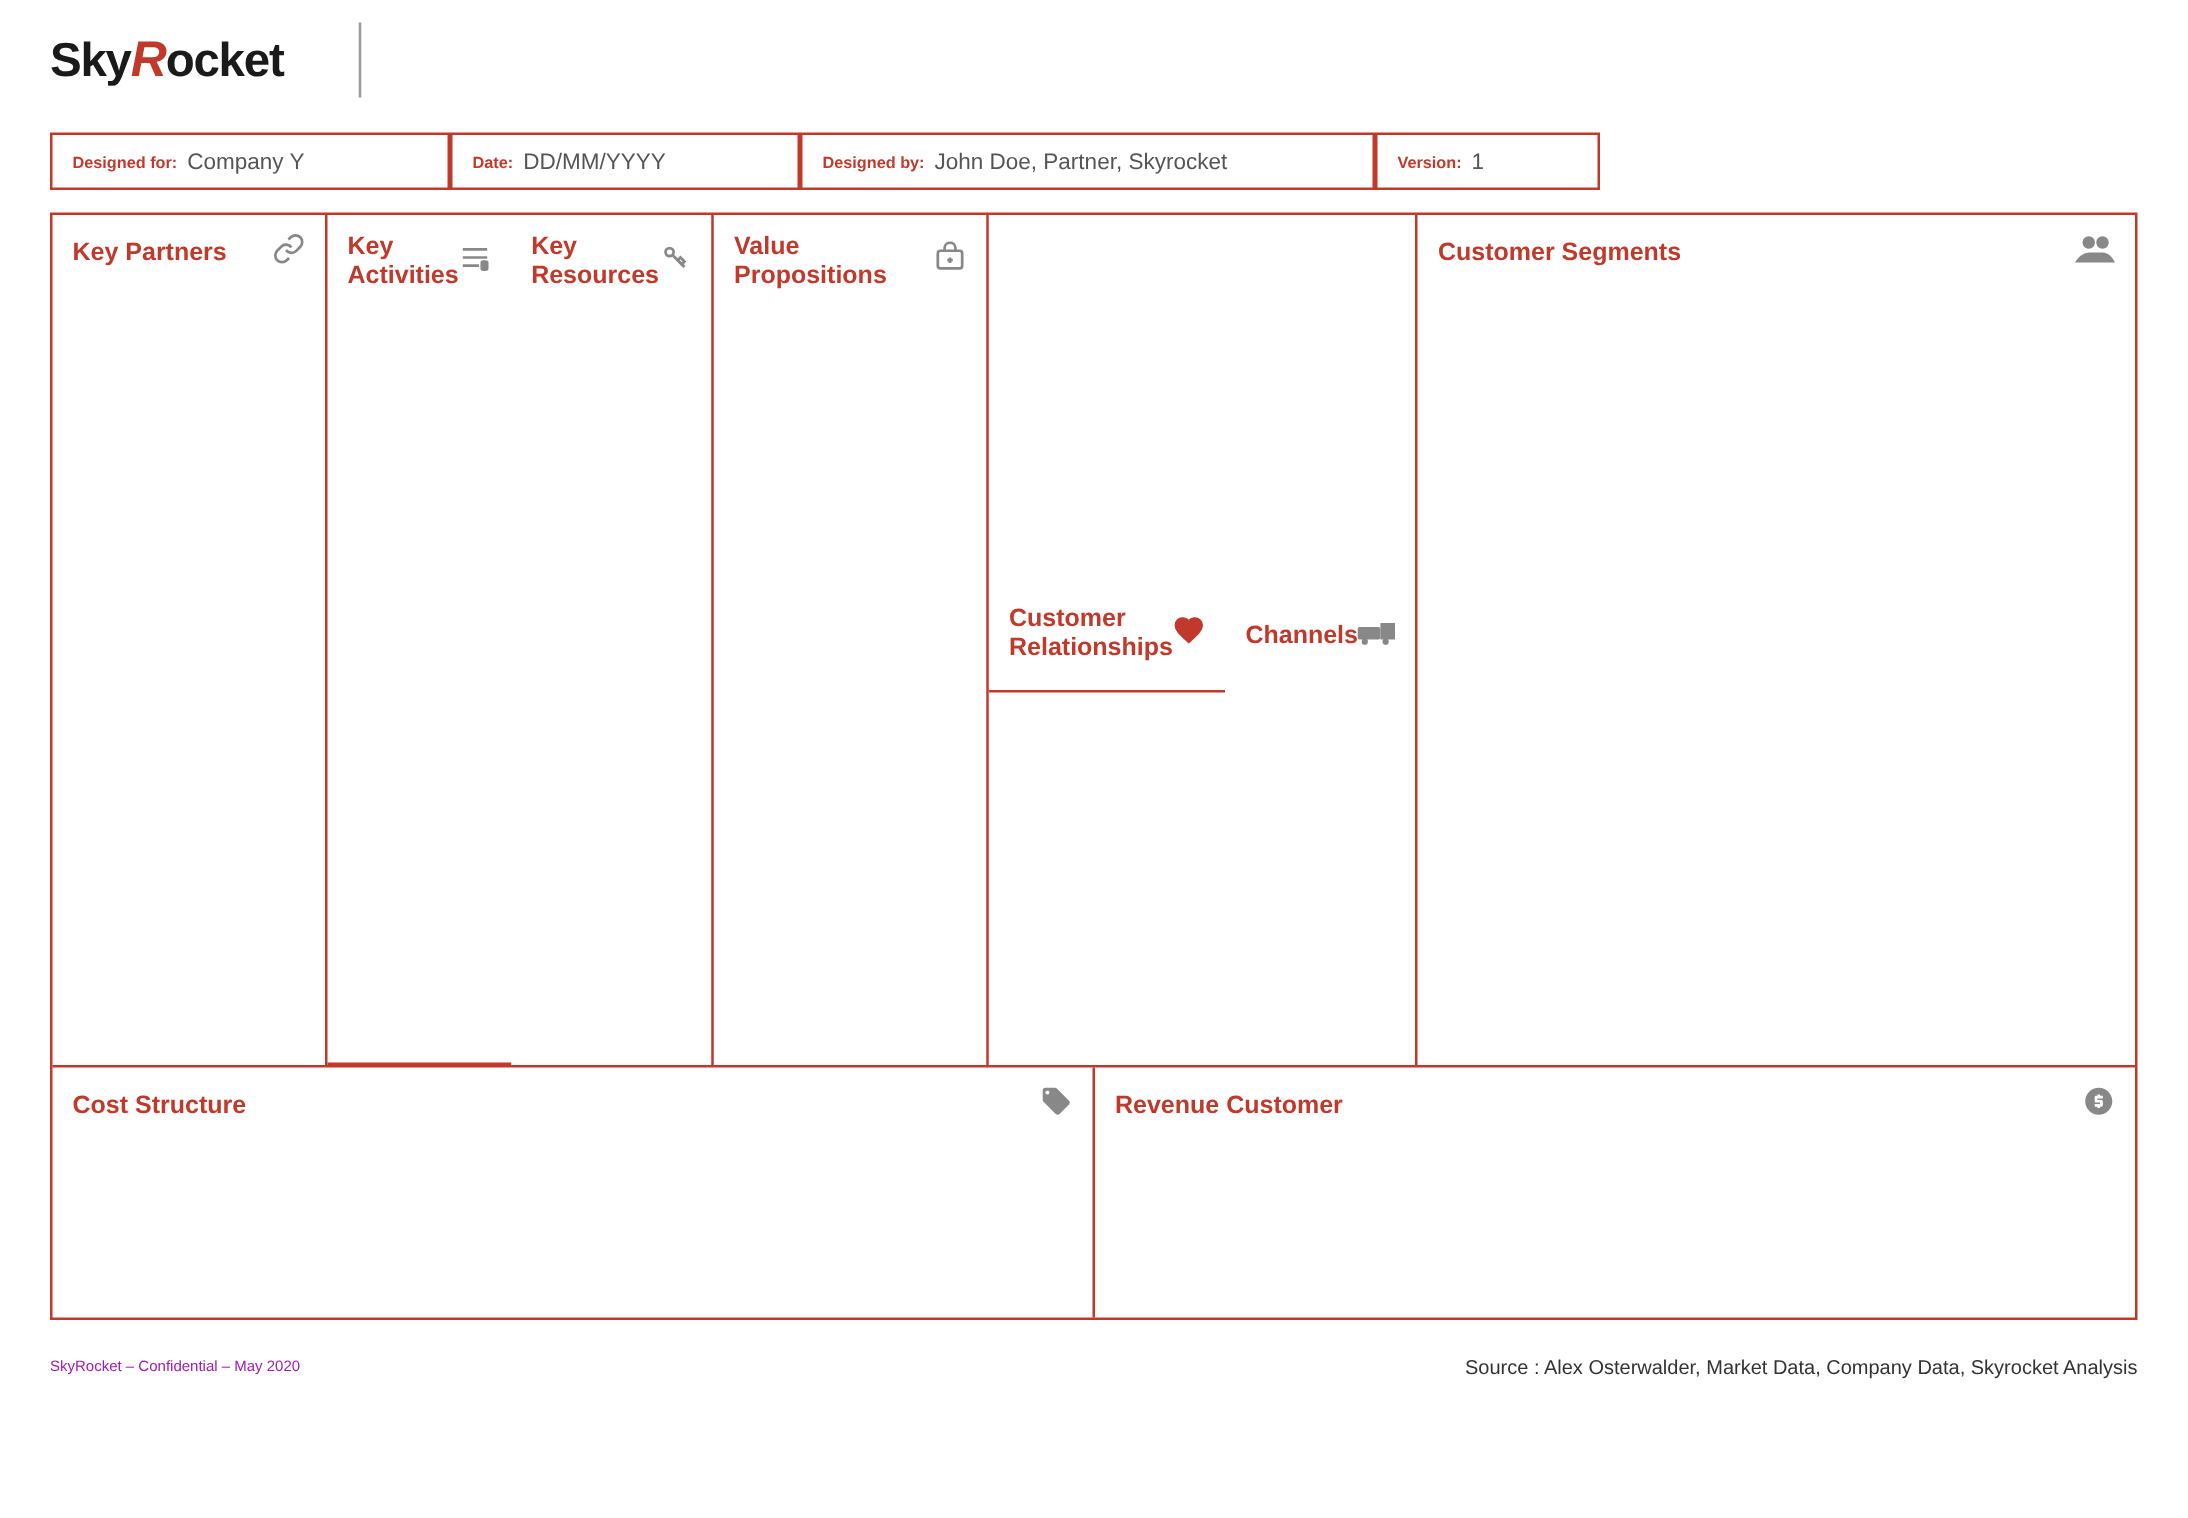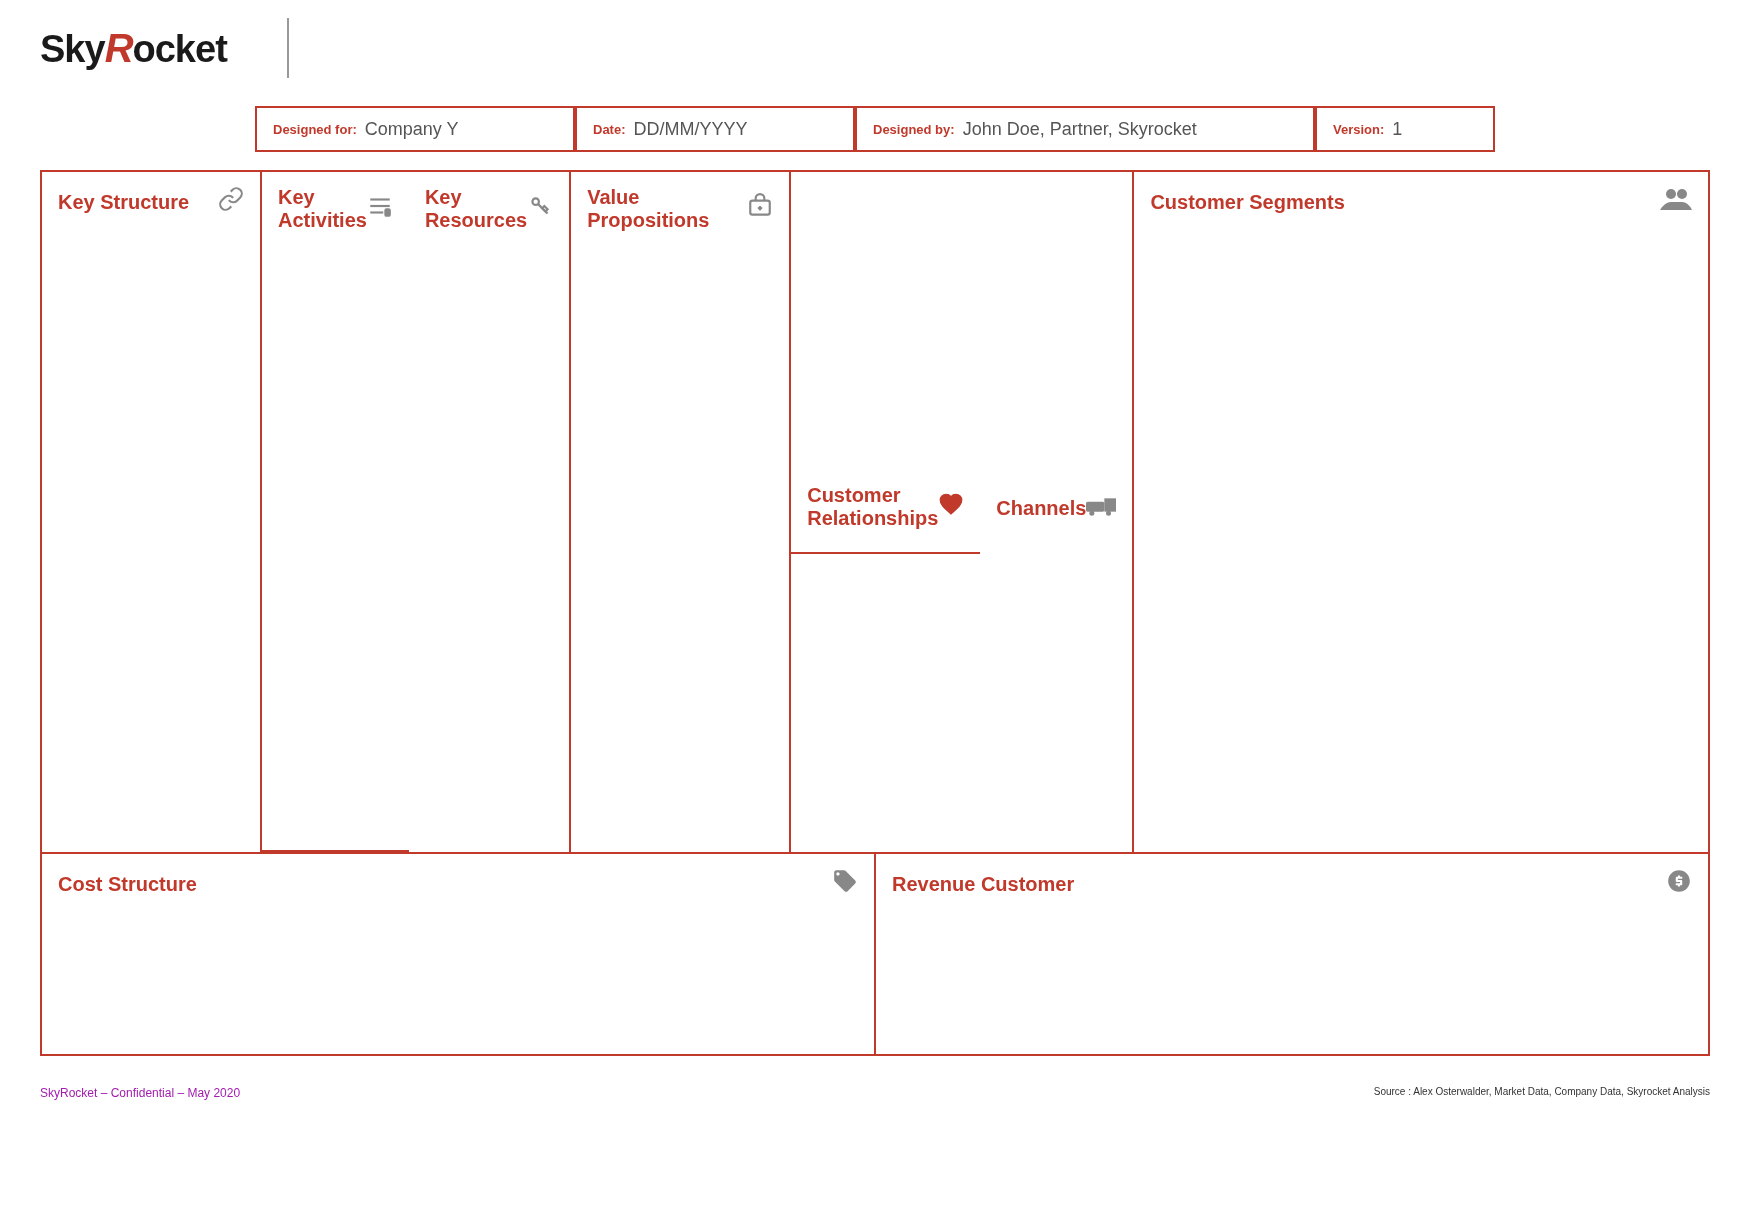--- a/index.html
+++ b/index.html
@@ -47,21 +47,20 @@
       font-size: 48px;
       color: #c0392b;
       font-weight: 400;
     }
 
     
     .meta-row {
       display: flex;
       align-items: center;
       margin: 18px 40px 18px 40px;
-      justify-content: center;
     }
     .meta-box {
       border: 2px solid #c0392b;
       padding: 8px 16px;
       display: flex;
       align-items: center;
       gap: 8px;
       min-height: 46px;
     }
     .meta-label {
@@ -185,21 +184,21 @@
       display: flex;
       justify-content: space-between;
       padding: 20px 40px 10px 40px;
       margin-top: 10px;
     }
     .footer-left {
       font-size: 12px;
       color: #a21caf;
     }
     .footer-right {
-      font-size: 10px;
+      font-size: 16px;
       color: #333;
     }
   </style>
 </head>
 <body>
 
 <div class="header">
   <div class="logo">
     <span class="logo-text">
       Sky<span class="logo-accent">R</span>ocket
@@ -226,21 +225,21 @@
     <span class="meta-value">1</span>
   </div>
 </div>
 
 <div class="canvas-wrapper">
 
   <div class="canvas-main">
 
     <div class="canvas-cell col-key-partners">
       <div class="cell-header">
-        <span class="cell-title">Key Structure</span>
+        <span class="cell-title">Key Partners</span>
         <span class="cell-icon">
           <svg width="26" height="26" viewBox="0 0 24 24" fill="none" stroke="#888" stroke-width="2">
             <path d="M10 13a5 5 0 007.54.54l3-3a5 5 0 00-7.07-7.07l-1.72 1.71"></path>
             <path d="M14 11a5 5 0 00-7.54-.54l-3 3a5 5 0 007.07 7.07l1.71-1.71"></path>
           </svg>
         </span>
       </div>
     </div>
 
     <div class="col-key-activities-wrapper">

